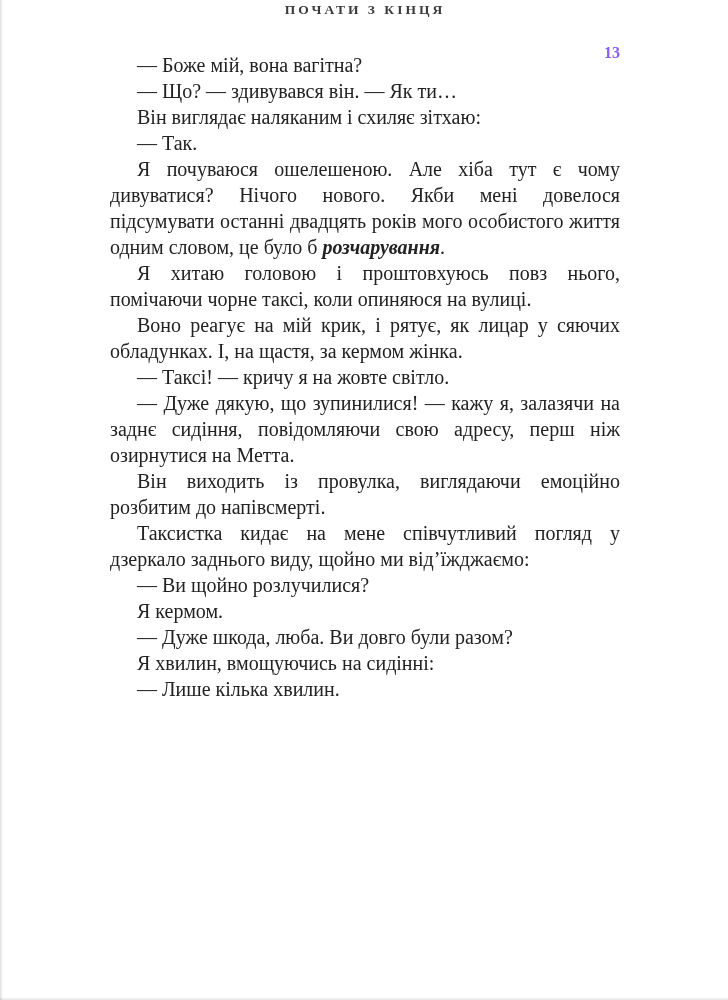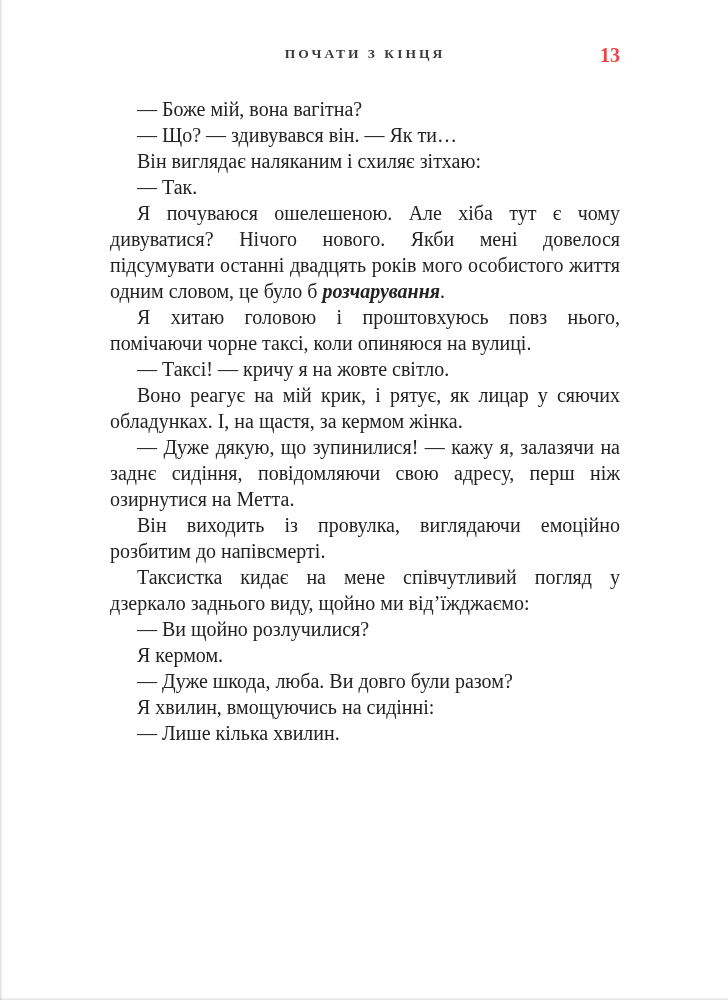--- a/index.html
+++ b/index.html
@@ -37,37 +37,36 @@
     height: 3px;
     background: linear-gradient(to top, rgba(0,0,0,0.10), rgba(0,0,0,0));
     pointer-events: none;
   }
   .text-col {
     position: relative;
     margin: 0 108px 0 110px; 
   }
   .page-header {
     position: relative;
-    padding-top: 44px;
     text-align: center;
     height: 18px;
   }
   .running-title {
     font-size: 13.5px;
     letter-spacing: 3px;
     color: #3a3a3a;
     font-weight: 600;
   }
   .page-number {
     position: absolute;
     right: 0;
     top: 44px;
-    font-size: 20px;
+    font-size: 16px;
     font-weight: bold;
-    color: #ef4444;
+    color: #8b5cf6;
   }
   .body-text {
     margin-top: 34px;
     font-size: 20px;
     line-height: 26px;
     text-align: justify;
   }
   .body-text p {
     margin: 0;
     padding: 0;
@@ -89,22 +88,22 @@
       <span class="page-number">13</span>
     </header>
 
     <main class="body-text">
       <p>— Боже мій, вона вагітна?</p>
       <p>— Що? — здивувався він. — Як ти…</p>
       <p>Він виглядає наляканим і схиляє зітхаю:</p>
       <p>— Так.</p>
       <p><span>Я почуваюся ошелешеною. Але хіба тут є чому дивуватися? Нічого нового. Якби мені довелося підсумувати останні двадцять років мого особистого життя одним словом, це було б </span><em>розчарування</em><span>.</span></p>
       <p>Я хитаю головою і проштовхуюсь повз нього, помічаючи чорне таксі, коли опиняюся на вулиці.</p>
+      <p>Воно реагує на мій крик, і рятує, як лицар у сяючих обладунках. І, на щастя, за кермом жінка.</p>
       <p>— Таксі! — кричу я на жовте світло.</p>
-      <p>Воно реагує на мій крик, і рятує, як лицар у сяючих обладунках. І, на щастя, за кермом жінка.</p>
       <p>— Дуже дякую, що зупинилися! — кажу я, залазячи на заднє сидіння, повідомляючи свою адресу, перш ніж озирнутися на Метта.</p>
       <p>Він виходить із провулка, виглядаючи емоційно розбитим до напівсмерті.</p>
       <p>Таксистка кидає на мене співчутливий погляд у дзеркало заднього виду, щойно ми від’їжджаємо:</p>
       <p>— Ви щойно розлучилися?</p>
       <p>Я кермом.</p>
       <p>— Дуже шкода, люба. Ви довго були разом?</p>
       <p>Я хвилин, вмощуючись на сидінні:</p>
       <p>— Лише кілька хвилин.</p>
     </main>
 

